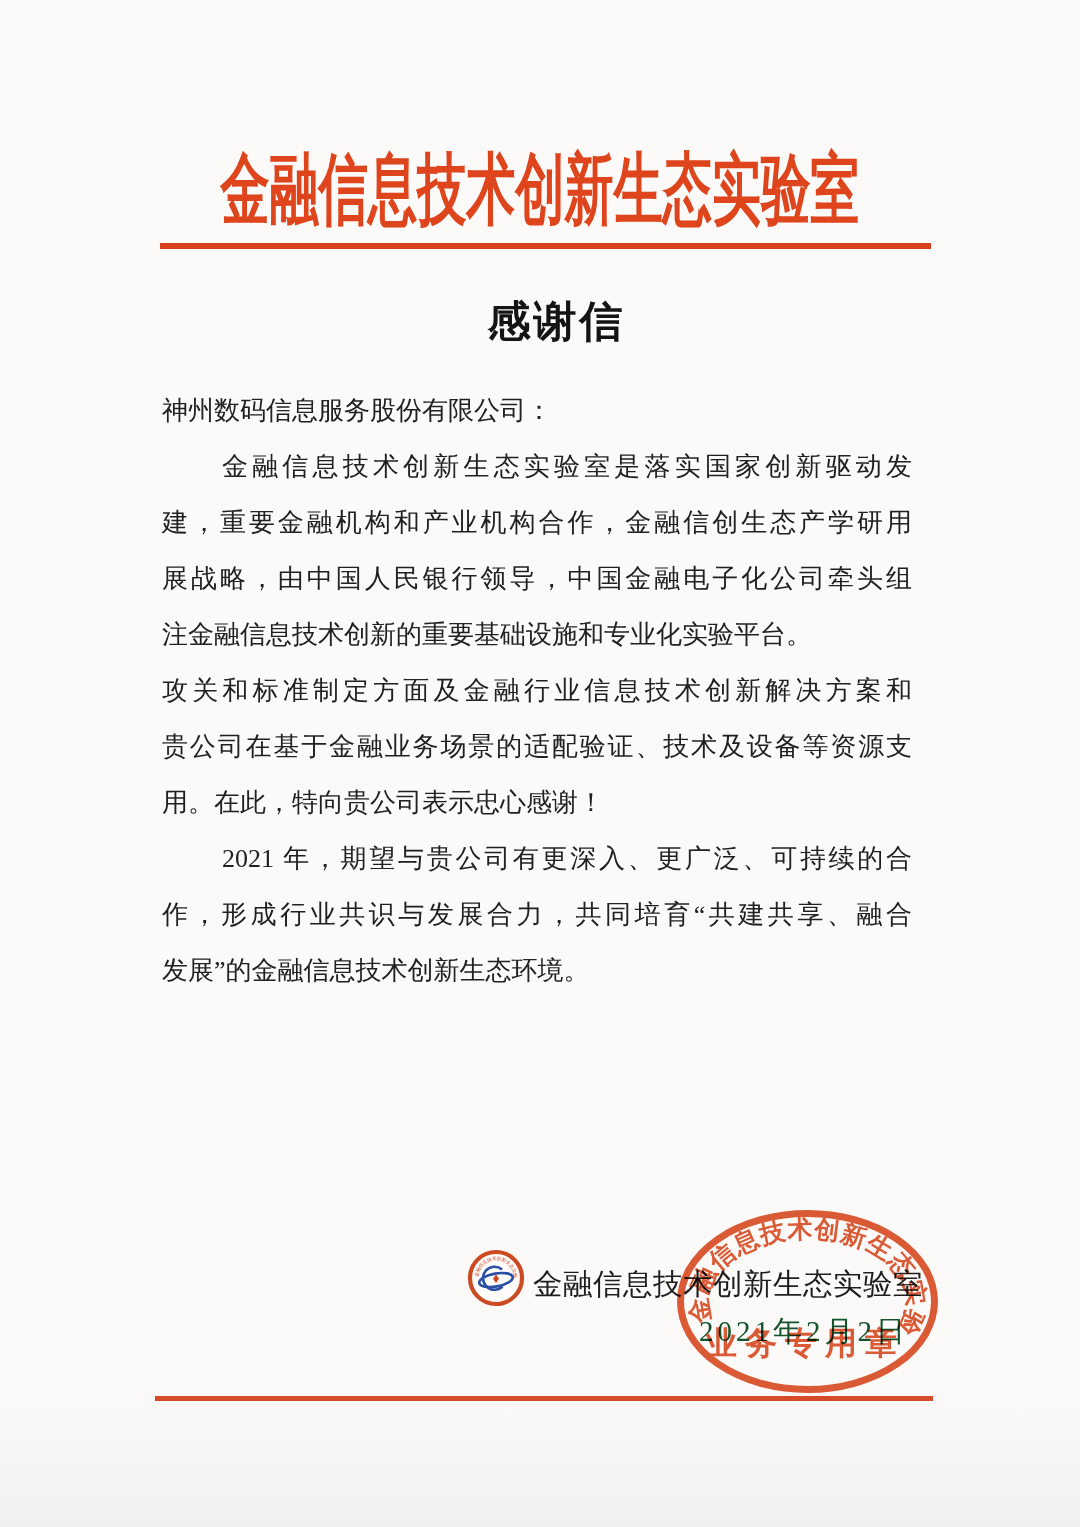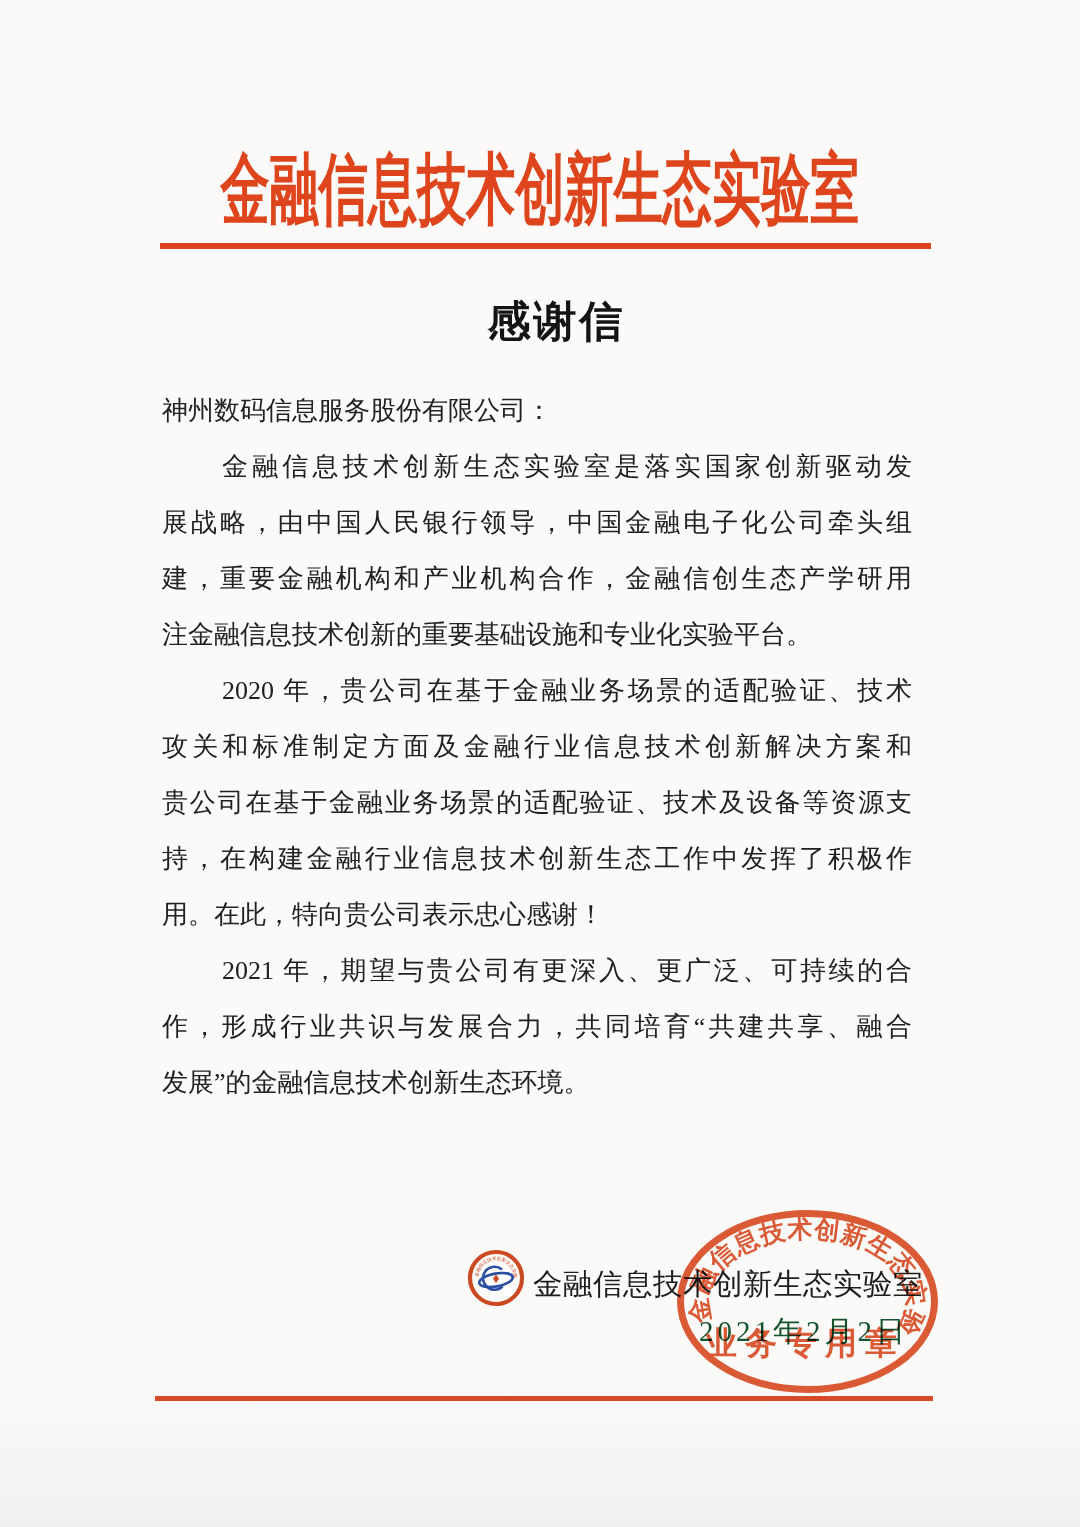--- a/index.html
+++ b/index.html
@@ -81,27 +81,25 @@
 <div class="letterhead">
   <span class="inner">金融信息技术创新生态实验室</span>
 </div>
 <div class="head-rule"></div>
 
 <div class="doc-title">感谢信</div>
 
 <div class="body-text">
   <div class="line">神州数码信息服务股份有限公司：</div>
   <div class="line just indent">金融信息技术创新生态实验室是落实国家创新驱动发</div>
+  <div class="line just">建，重要金融机构和产业机构合作，金融信创生态产学研用</div>
   <div class="line just">展战略，由中国人民银行领导，中国金融电子化公司牵头组</div>
-  <div class="line just">建，重要金融机构和产业机构合作，金融信创生态产学研用</div>
   <div class="line">注金融信息技术创新的重要基础设施和专业化实验平台。</div>
-  <div class="line just indent">2020 年，贵公司在基于金融业务场景的适配验证、技术</div>
   <div class="line just">攻关和标准制定方面及金融行业信息技术创新解决方案和</div>
   <div class="line just">贵公司在基于金融业务场景的适配验证、技术及设备等资源支</div>
-  <div class="line just">持，在构建金融行业信息技术创新生态工作中发挥了积极作</div>
   <div class="line">用。在此，特向贵公司表示忠心感谢！</div>
   <div class="line just indent">2021 年，期望与贵公司有更深入、更广泛、可持续的合</div>
   <div class="line just">作，形成行业共识与发展合力，共同培育“共建共享、融合</div>
   <div class="line">发展”的金融信息技术创新生态环境。</div>
 </div>
 
 <svg class="logo" viewBox="0 0 58 58">
   <circle cx="29" cy="29" r="26" fill="#fffdfb" stroke="#cc4a22" stroke-width="4.2"></circle>
   <path id="logoArc" d="M 11 29 A 18 18 0 1 1 47 29" fill="none"></path>
   <text font-size="4.6" fill="#c43e1e" letter-spacing="0">

